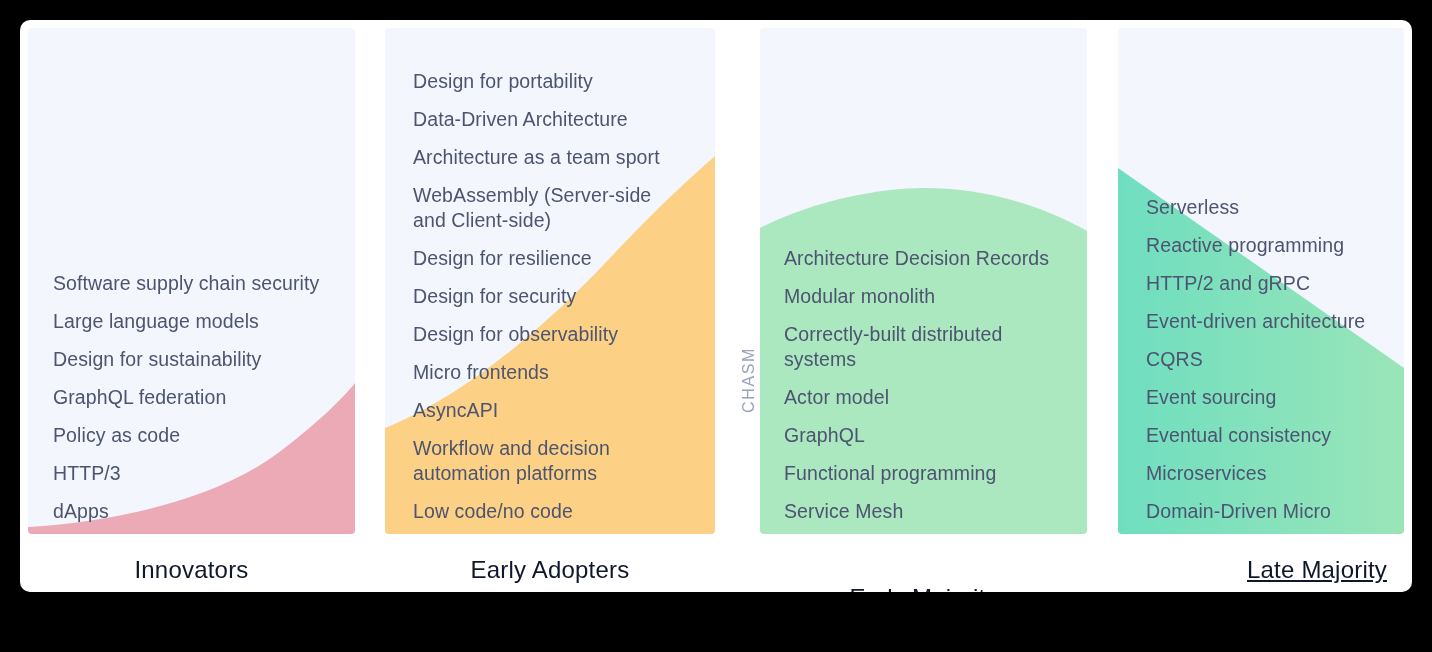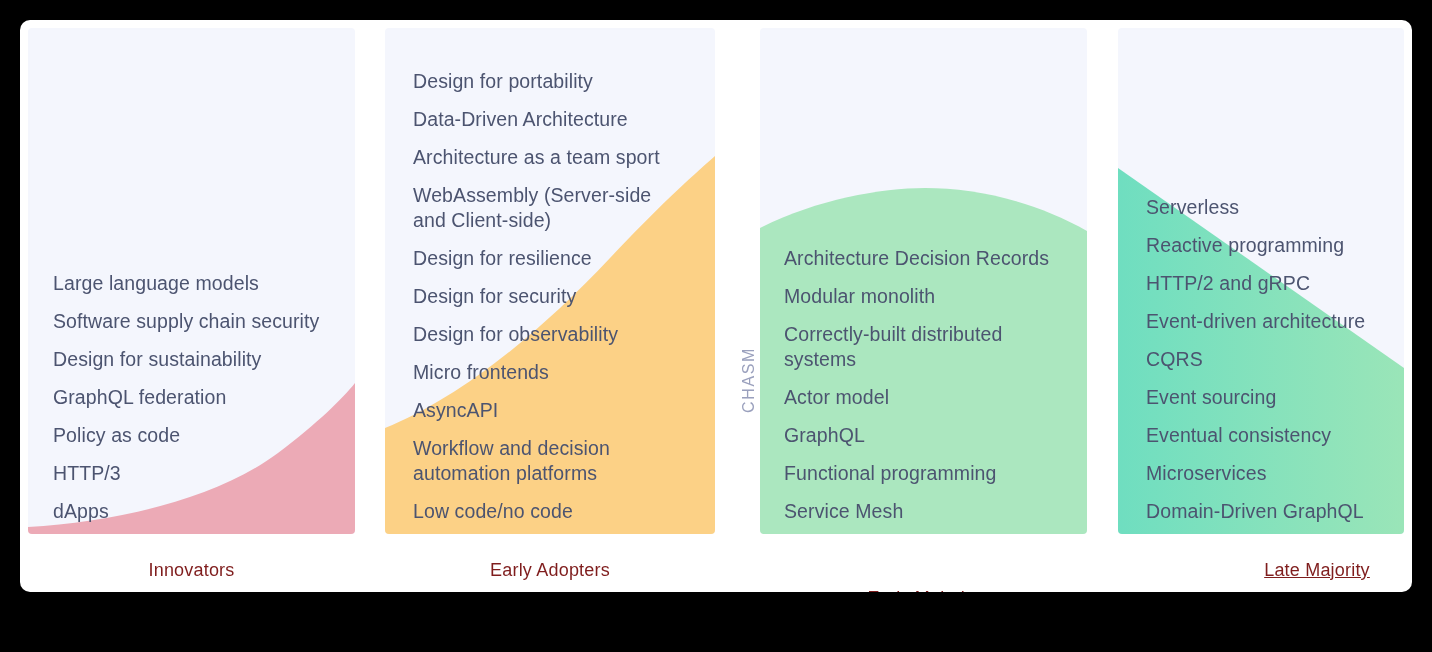--- a/index.html
+++ b/index.html
@@ -77,22 +77,22 @@
   #col-early-majority .items { left: 24px; right: 16px; }
   #col-late-majority .items  { left: 28px; right: 14px; }
 
   
   .stage-label {
     position: absolute;
     top: 530px;            
     height: 40px;
     line-height: 40px;
     text-align: center;
-    color: #7f1d1d;
-    font-size: 18px;
+    color: #0f172a;
+    font-size: 24px;
     letter-spacing: 0.2px;
   }
 
   
   #chasm {
     position: absolute;
     left: 714px;
     top: 300px;
     width: 30px;
     height: 120px;
@@ -115,22 +115,22 @@
 <div id="stage">
   <div id="card">
 
     <div class="column" id="col-innovators" style="left:8px; width:327px;">
       <div class="panel">
         <svg class="panel-shape" viewBox="0 0 327 506" preserveAspectRatio="none">
           <path d="M0 506 L0 499 C 90 494, 190 470, 250 425 C 290 395, 315 370, 327 355 L327 506 Z" fill="#ecaab6"></path>
         </svg>
       </div>
       <div class="items">
+        <div class="item">Software supply chain security</div>
         <div class="item">Large language models</div>
-        <div class="item">Software supply chain security</div>
         <div class="item">Design for sustainability</div>
         <div class="item">GraphQL federation</div>
         <div class="item">Policy as code</div>
         <div class="item">HTTP/3</div>
         <div class="item">dApps</div>
       </div>
     </div>
     <div class="stage-label" style="left:8px; width:327px;">Innovators</div>
 
     <div class="column" id="col-early-adopters" style="left:365px; width:330px;">
@@ -194,19 +194,19 @@
       </div>
       <div class="items">
         <div class="item">Serverless</div>
         <div class="item">Reactive programming</div>
         <div class="item">HTTP/2 and gRPC</div>
         <div class="item">Event-driven architecture</div>
         <div class="item">CQRS</div>
         <div class="item">Event sourcing</div>
         <div class="item">Eventual consistency</div>
         <div class="item">Microservices</div>
-        <div class="item">Domain-Driven GraphQL</div>
+        <div class="item">Domain-Driven Micro</div>
       </div>
     </div>
     <div class="stage-label" style="left:1154px; width:286px;text-decoration:underline;">Late Majority</div>
 
   </div>
 </div>
 
 </body></html>

